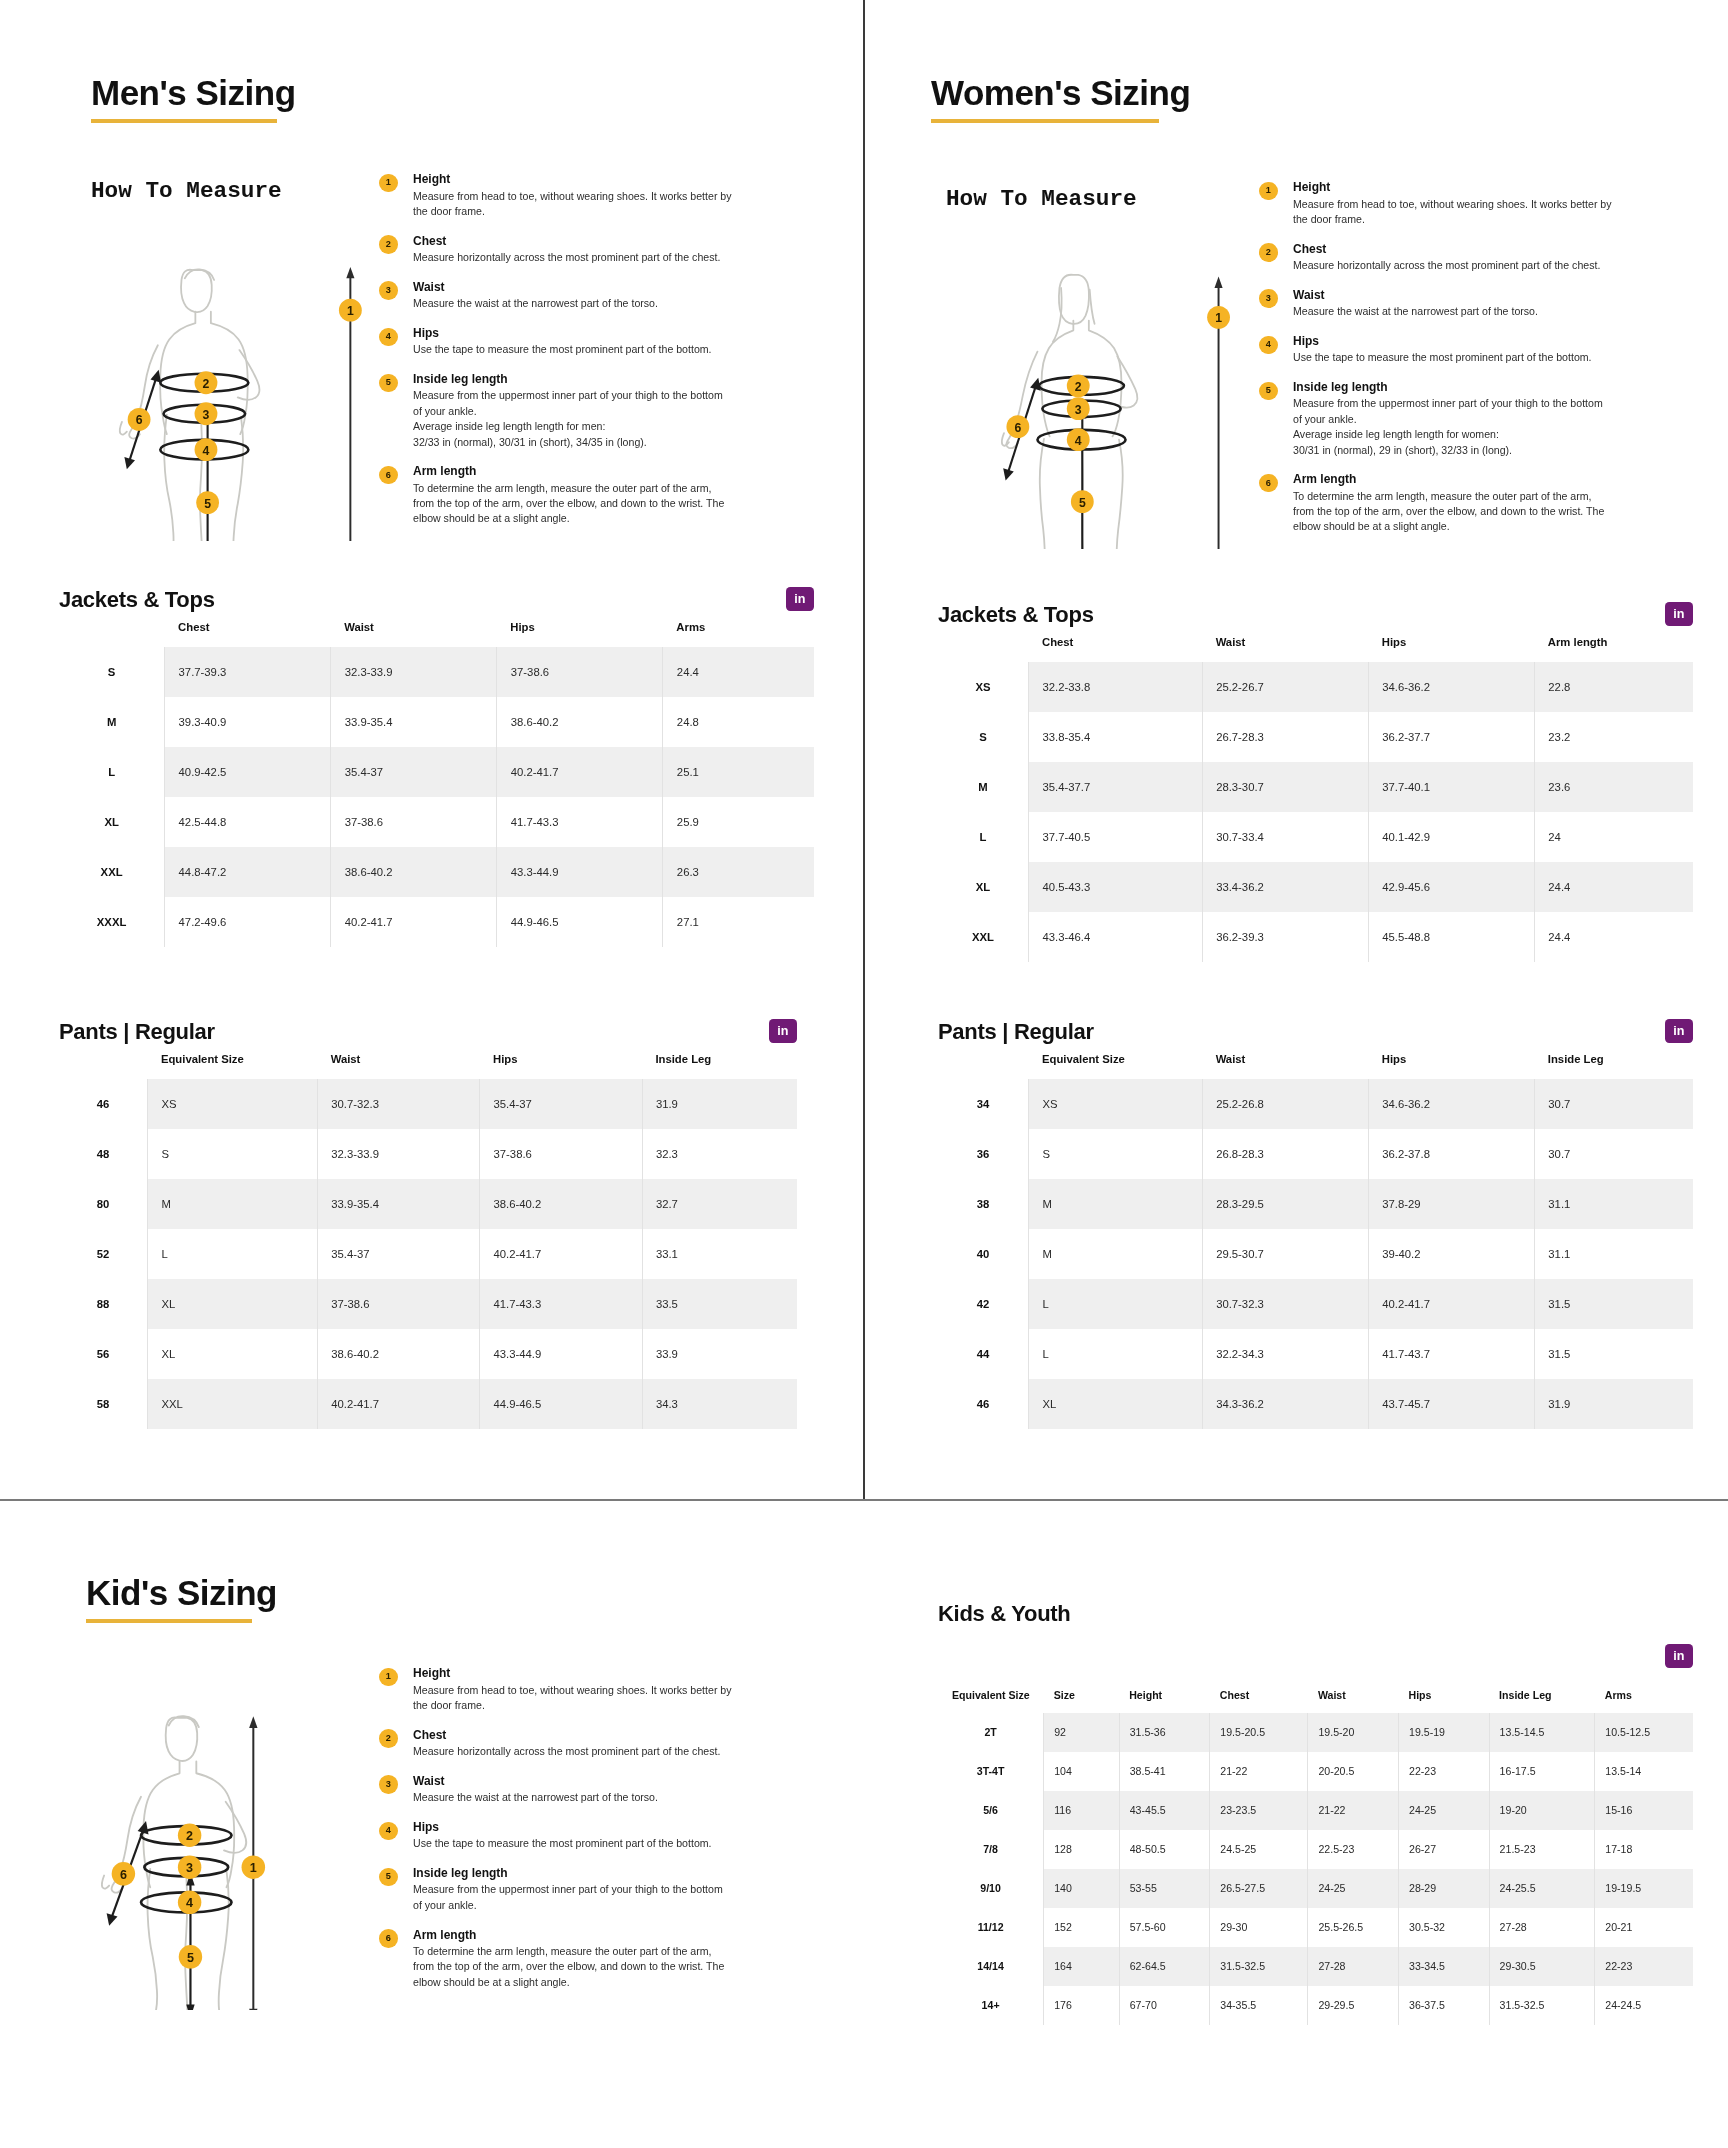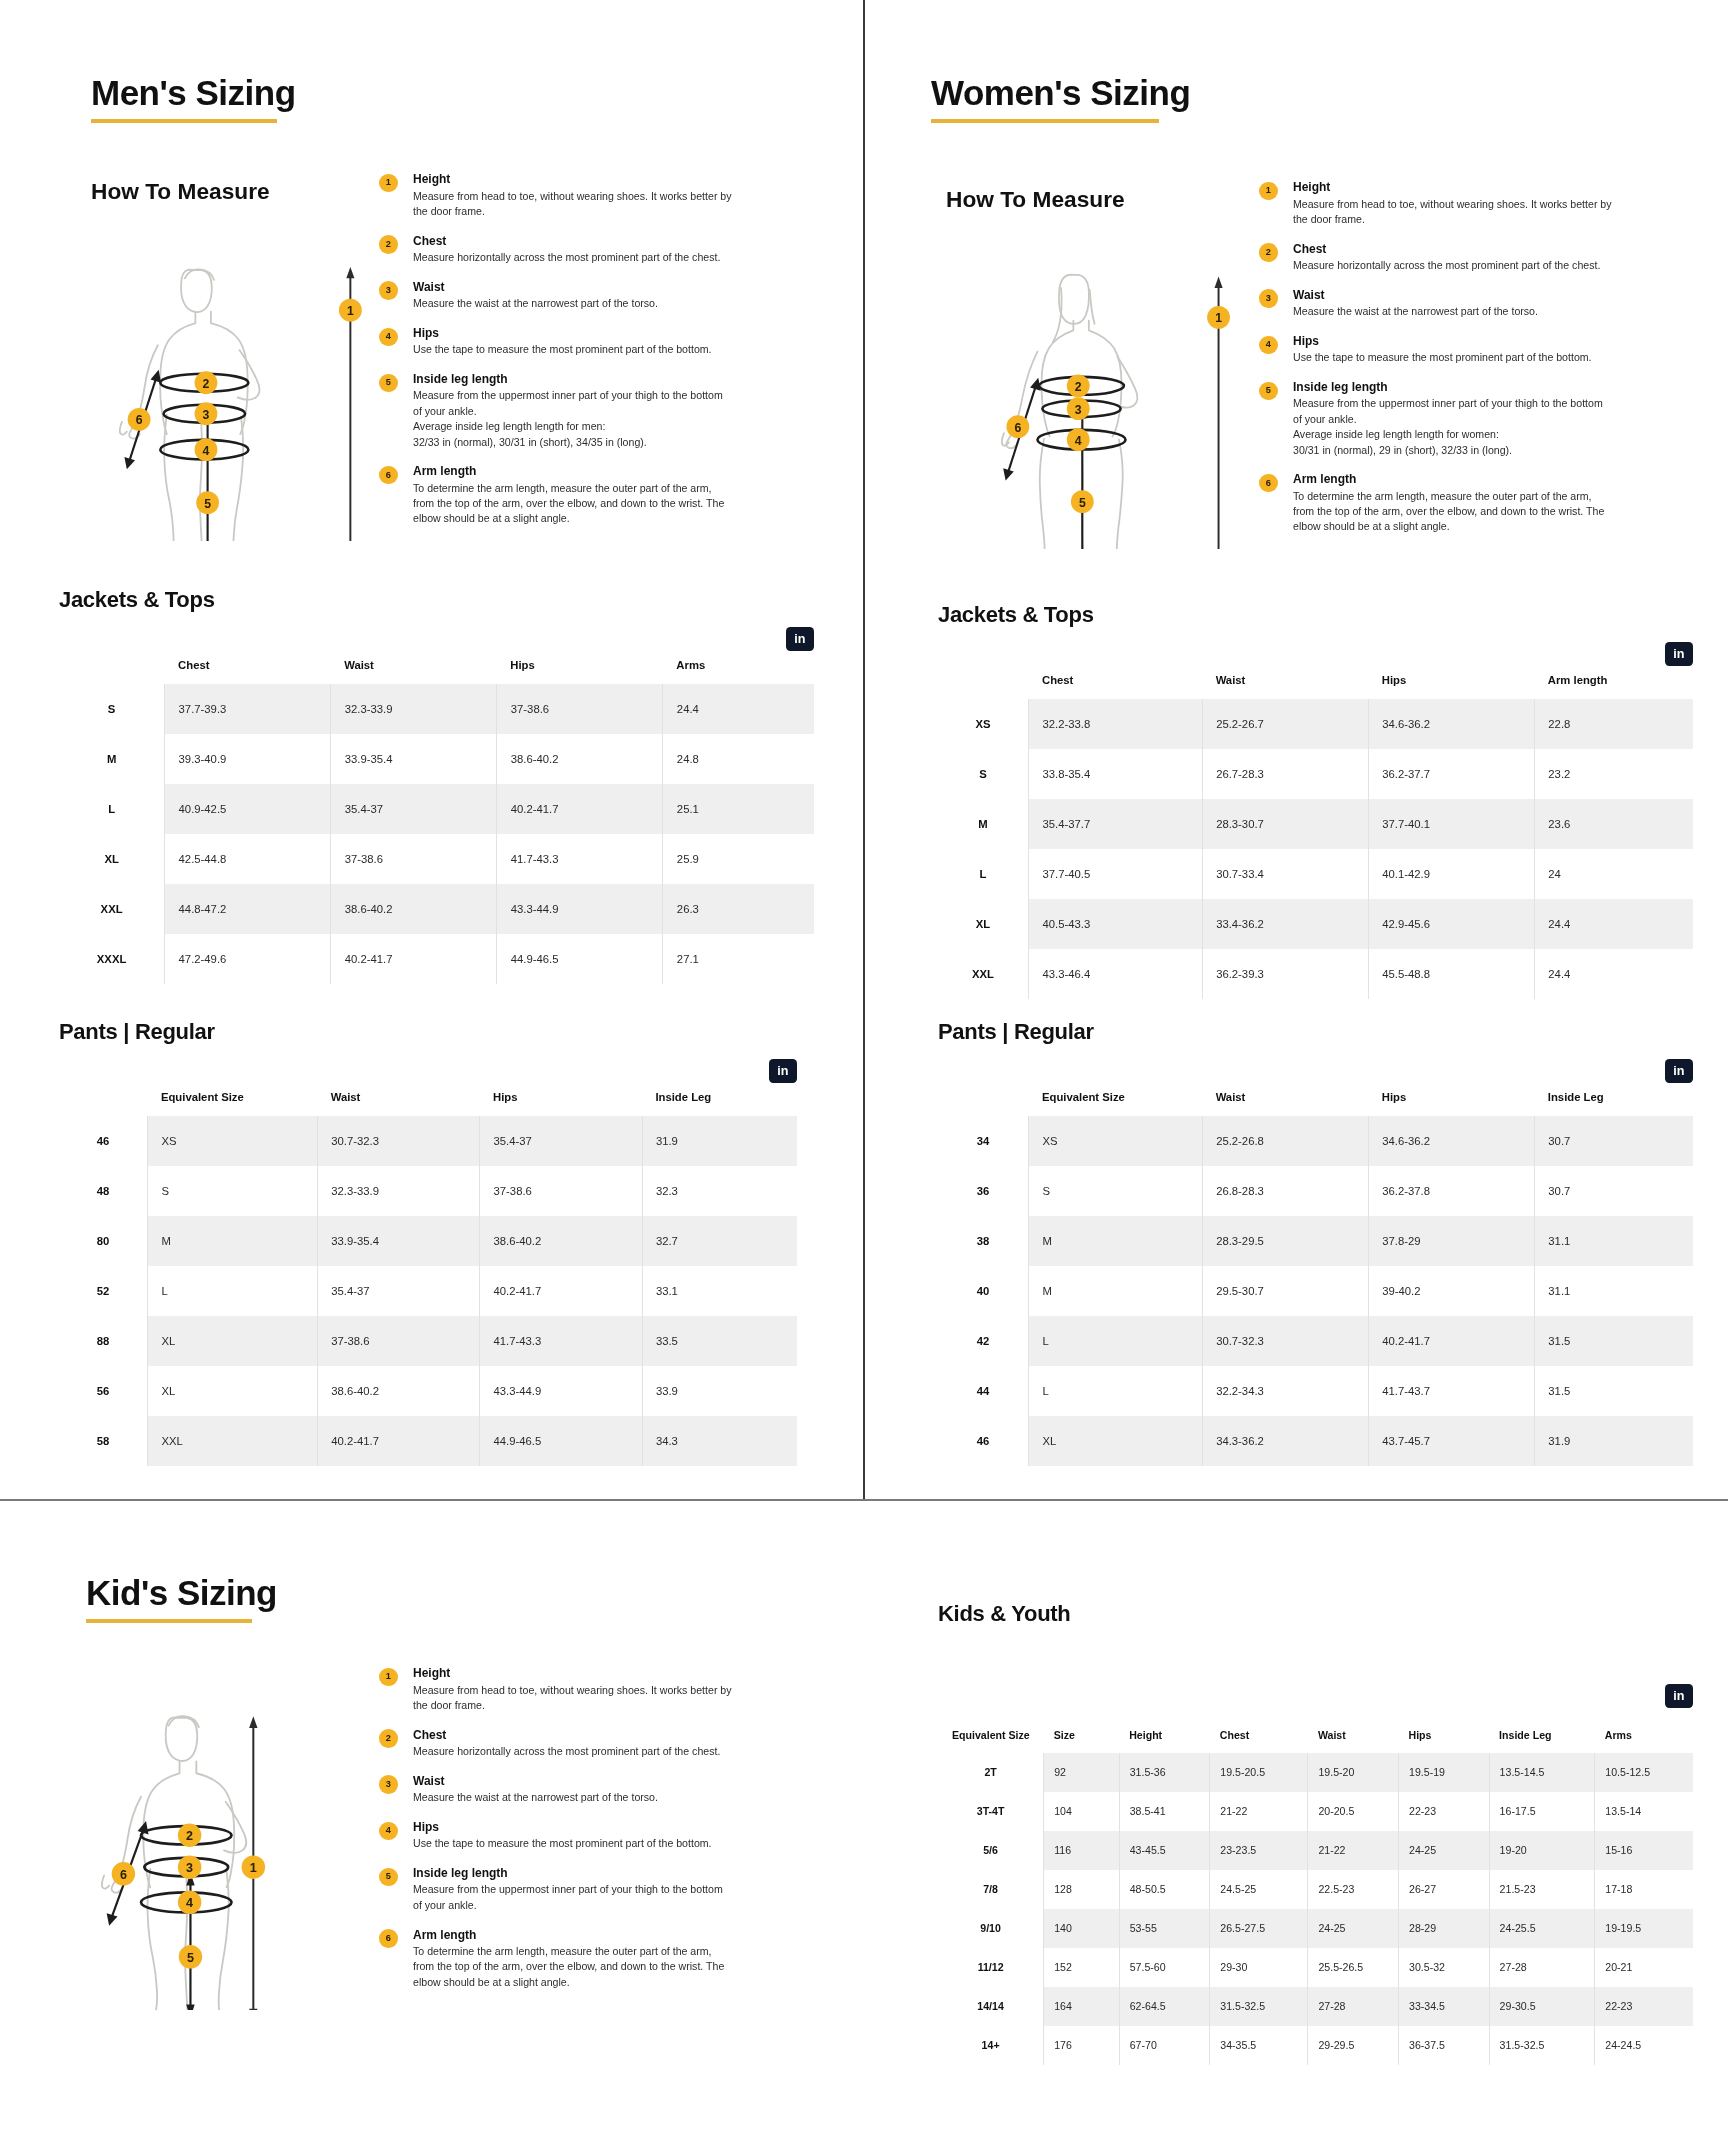--- a/index.html
+++ b/index.html
@@ -25,21 +25,21 @@
   
   .section-title { position: absolute; }
   .section-title h1 {
     font-size: 35px; font-weight: 700; letter-spacing: -0.5px;
     color: #111; line-height: 1.1;
   }
   .title-rule { margin-top: 6.7px; height: 4.2px; background: #E8B33A; }
 
   .how-to {
     position: absolute;
-    font-size: 22.7px; font-weight: 700; color: #111;
+    font-size: 22.7px; font-weight: 700; color: #111; font-family: Liberation Mono, monospace;
   }
 
   
   .figure { position: absolute; }
 
   
   .steps { position: absolute; }
   .step { position: relative; margin-bottom: 14.3px; padding-left: 34px; }
   .step:last-child { margin-bottom: 0; }
   .badge {
@@ -55,23 +55,23 @@
   .step-body div { white-space: nowrap; }
 
   
   .tbl-block { position: absolute; }
   .tbl-head-row {
     display: flex; align-items: flex-start; justify-content: space-between;
     margin-bottom: 0px;
   }
   .tbl-title { font-size: 22px; font-weight: 700; color: #111; letter-spacing: -0.3px; }
   .unit-badge {
-    width: 28.5px; height: 23.5px; background: #0f172a; color: #fff;
+    width: 28.5px; height: 23.5px; background: #701a75; color: #fff;
     border-radius: 4.2px; font-size: 12.6px; font-weight: 600;
-    display: flex; align-items: center; justify-content: center; margin-top: 40px;
+    display: flex; align-items: center; justify-content: center;
   }
 
   table.size { border-collapse: collapse; width: 100%; table-layout: fixed; }
   table.size th {
     font-size: 11.3px; font-weight: 700; color: #111;
     text-align: left; padding: 8.4px 0 13.4px 13.4px; vertical-align: bottom;
     background: #fff;
   }
   table.size th.rowhead { text-align: center; padding-left: 0; }
   table.size td {

